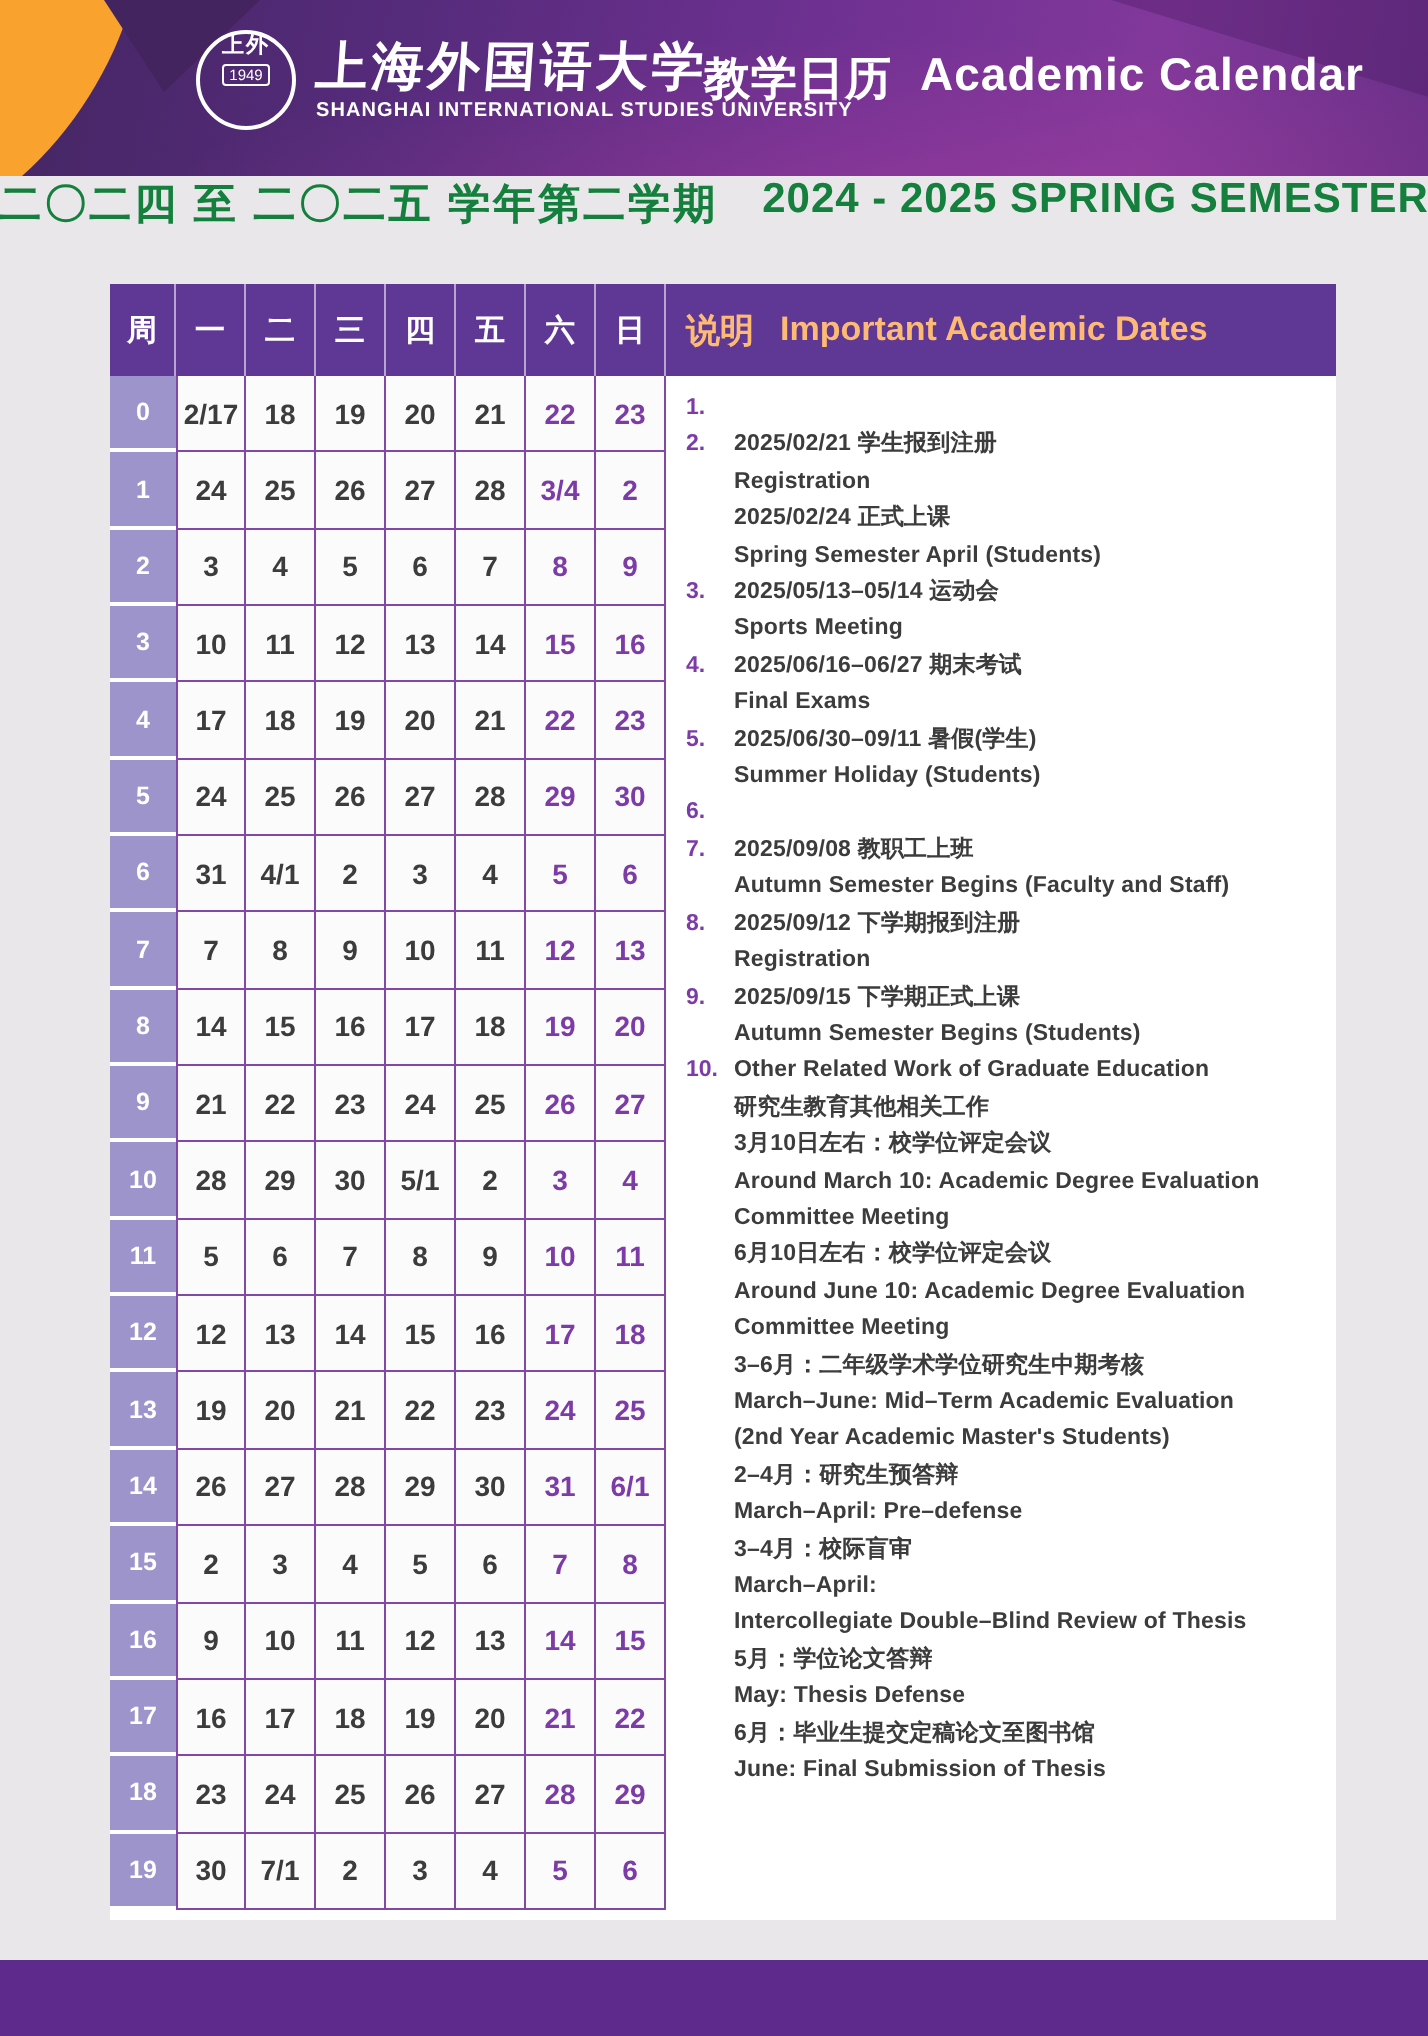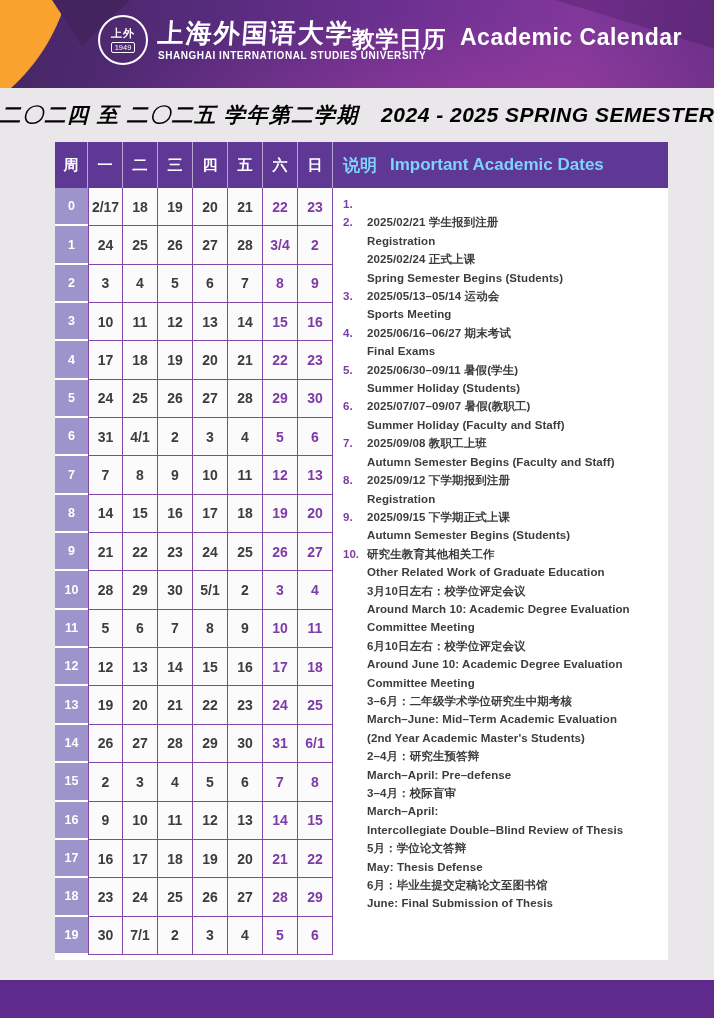--- a/index.html
+++ b/index.html
@@ -24,37 +24,37 @@
   }
   .hdr-decor{position:absolute;left:0;top:0;}
   .facet-tr{
     position:absolute;right:0;top:0;width:330px;height:88px;
     background:rgba(40,10,70,0.22);
     clip-path:polygon(52% 0,100% 0,100% 55%);
   }
   .hdr-left{position:absolute;left:98px;top:15px;display:flex;align-items:center;z-index:2;}
   .seal{
     width:50px;height:50px;border:2.5px solid #fff;border-radius:50%;
-    display:flex;flex-direction:column;align-items:center;justify-content:center;
+    display:flex;flex-direction:column;align-items:center;
     color:#fff;box-sizing:border-box;
   }
   .seal-top{font-size:11px;font-weight:bold;letter-spacing:1px;line-height:12px;}
   .seal-year{font-size:7.5px;border:1px solid #fff;padding:0 3px;margin-top:3px;border-radius:2px;line-height:9px;}
   .uni-names{margin-left:10px;color:#fff;}
   .uni-cn{font-size:26px;font-weight:bold;letter-spacing:2px;line-height:28px;transform:skewX(-4deg);}
   .uni-en{font-size:10px;letter-spacing:0.55px;margin-top:3px;font-weight:bold;}
   .hdr-right{position:absolute;left:352px;top:24px;width:336px;color:#fff;z-index:2;}
   .cal-title{font-size:23px;font-weight:bold;display:flex;gap:14px;white-space:nowrap;letter-spacing:0.5px;}
   .office{font-size:9.5px;font-weight:bold;text-align:right;margin-top:5px;letter-spacing:0.2px;}
 
   
   .sem-title{
     position:absolute;left:0;top:88px;width:714px;height:54px;
-    display:flex;align-items:center;justify-content:center;gap:22px;
-    font-weight:bold;font-size:21px;color:#000000;white-space:nowrap;font-style:italic;
+    display:flex;align-items:flex-start;justify-content:center;gap:22px;
+    font-weight:bold;font-size:21px;color:#15803d;white-space:nowrap;
   }
   .sem-cn{letter-spacing:1.5px;}
   .sem-en{letter-spacing:0.5px;}
 
   
   .card{position:absolute;left:55px;top:142px;width:613px;height:818px;background:#ffffff;display:flex;}
 
   
   .cal{width:278px;flex:none;}
   .cal-hrow{display:grid;grid-template-columns:33px repeat(7,35px);height:46px;background:#5f3795;}
@@ -75,21 +75,21 @@
     border-right:1.5px solid #8148a6;border-bottom:1.5px solid #8148a6;
     box-sizing:border-box;
   }
   .day-cell.first-col{border-left:1.5px solid #8148a6;}
   .cal-row.first-row .day-cell{border-top:0;}
   .day-cell.weekend{color:#7c3ba6;}
 
   
   .notes{width:335px;flex:none;display:flex;flex-direction:column;}
   .notes-hdr{
-    height:46px;background:#5f3795;color:#7dd3fc;flex:none;
+    height:46px;background:#5f3795;color:#fdba74;flex:none;
     display:flex;align-items:center;gap:13px;padding-left:10px;box-sizing:border-box;
     font-weight:bold;font-size:17px;white-space:nowrap;
   }
   .notes-body{flex:1;padding:7px 4px 0 10px;box-sizing:border-box;}
   .note-item{display:flex;}
   .note-num{width:24px;flex:none;color:#7c3ba6;font-weight:bold;font-size:11.5px;line-height:18.4px;}
   .note-line{font-size:11.5px;line-height:18.4px;font-weight:bold;color:#3c3c3c;letter-spacing:0.1px;}
 
   
   .ftr{position:absolute;left:0;top:980px;width:714px;height:38px;background:#5e2b8d;}
@@ -354,21 +354,21 @@
       <div class="notes-body">
           <div class="note-item">
             <div class="note-num">1.</div>
           </div>
           <div class="note-item">
             <div class="note-num">2.</div>
             <div class="note-lines">
               <div class="note-line">2025/02/21 学生报到注册</div>
               <div class="note-line">Registration</div>
               <div class="note-line">2025/02/24 正式上课</div>
-              <div class="note-line">Spring Semester Begins (Students)</div>
+              <div class="note-line">Spring Semester April (Students)</div>
             </div>
           </div>
           <div class="note-item">
             <div class="note-num">3.</div>
             <div class="note-lines">
               <div class="note-line">2025/05/13–05/14 运动会</div>
               <div class="note-line">Sports Meeting</div>
             </div>
           </div>
           <div class="note-item">
@@ -380,24 +380,20 @@
           </div>
           <div class="note-item">
             <div class="note-num">5.</div>
             <div class="note-lines">
               <div class="note-line">2025/06/30–09/11 暑假(学生)</div>
               <div class="note-line">Summer Holiday (Students)</div>
             </div>
           </div>
           <div class="note-item">
             <div class="note-num">6.</div>
-            <div class="note-lines">
-              <div class="note-line">2025/07/07–09/07 暑假(教职工)</div>
-              <div class="note-line">Summer Holiday (Faculty and Staff)</div>
-            </div>
           </div>
           <div class="note-item">
             <div class="note-num">7.</div>
             <div class="note-lines">
               <div class="note-line">2025/09/08 教职工上班</div>
               <div class="note-line">Autumn Semester Begins (Faculty and Staff)</div>
             </div>
           </div>
           <div class="note-item">
             <div class="note-num">8.</div>
@@ -409,22 +405,22 @@
           <div class="note-item">
             <div class="note-num">9.</div>
             <div class="note-lines">
               <div class="note-line">2025/09/15 下学期正式上课</div>
               <div class="note-line">Autumn Semester Begins (Students)</div>
             </div>
           </div>
           <div class="note-item">
             <div class="note-num">10.</div>
             <div class="note-lines">
+              <div class="note-line">Other Related Work of Graduate Education</div>
               <div class="note-line">研究生教育其他相关工作</div>
-              <div class="note-line">Other Related Work of Graduate Education</div>
               <div class="note-line">3月10日左右：校学位评定会议</div>
               <div class="note-line">Around March 10: Academic Degree Evaluation</div>
               <div class="note-line">Committee Meeting</div>
               <div class="note-line">6月10日左右：校学位评定会议</div>
               <div class="note-line">Around June 10: Academic Degree Evaluation</div>
               <div class="note-line">Committee Meeting</div>
               <div class="note-line">3–6月：二年级学术学位研究生中期考核</div>
               <div class="note-line">March–June: Mid–Term Academic Evaluation</div>
               <div class="note-line">(2nd Year Academic Master's Students)</div>
               <div class="note-line">2–4月：研究生预答辩</div>

